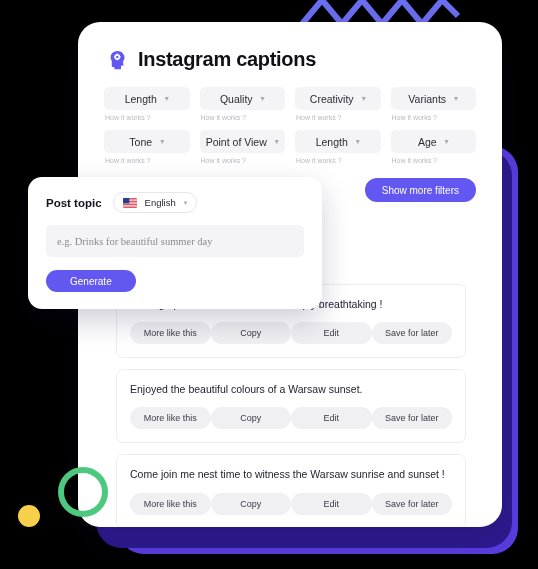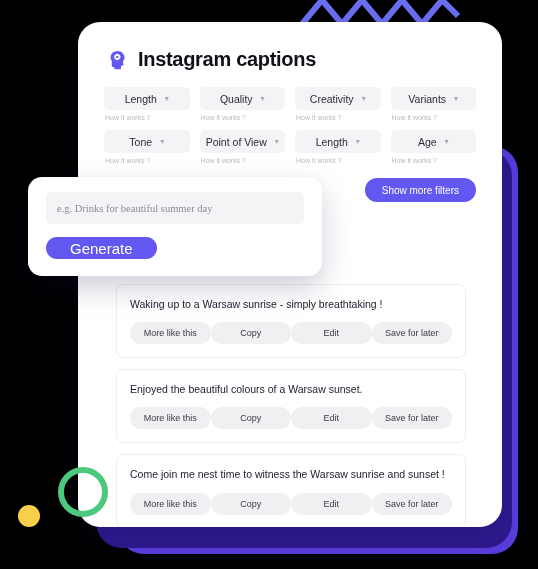--- a/index.html
+++ b/index.html
@@ -256,21 +256,21 @@
   }
   .topic-input::placeholder { color: #8a8a96; }
 
   .generate-btn {
     background: #6257f0;
     color: #ffffff;
     border: none;
     border-radius: 13px;
     height: 22px;
     padding: 0 24px;
-    font-size: 15px;
+    font-size: 10px;
     font-family: inherit;
     cursor: pointer;
   }
 </style>
 </head>
 <body>
 
 <div id="stage">
 
   <svg class="deco-zigzag" viewBox="0 0 160 38">
@@ -396,20 +396,40 @@
           <button class="action-btn">Copy</button>
           <button class="action-btn">Edit</button>
           <button class="action-btn">Save for later</button>
         </div>
       </div>
 
     </div>
   </div>
 
   <div class="topic-card">
+    <div class="topic-head">
+      <div class="topic-label">Post topic</div>
+      <div class="lang-select">
+        <svg class="flag-icon" viewBox="0 0 21 15">
+          <rect width="21" height="15" fill="#ffffff"></rect>
+          <g fill="#d02b3b">
+            <rect y="0" width="21" height="1.15"></rect>
+            <rect y="2.3" width="21" height="1.15"></rect>
+            <rect y="4.6" width="21" height="1.15"></rect>
+            <rect y="6.9" width="21" height="1.15"></rect>
+            <rect y="9.2" width="21" height="1.15"></rect>
+            <rect y="11.5" width="21" height="1.15"></rect>
+            <rect y="13.8" width="21" height="1.15"></rect>
+          </g>
+          <rect width="9.5" height="8.05" fill="#2a3d8f"></rect>
+        </svg>
+        <span class="lang-name">English</span>
+        <span class="lang-chev">▾</span>
+      </div>
+    </div>
 
     <input class="topic-input" type="text" placeholder="e.g. Drinks for beautiful summer day" style="">
 
     <button class="generate-btn">Generate</button>
   </div>
 
   <div class="deco-ring"></div>
   <div class="deco-dot"></div>
 
 </div>

